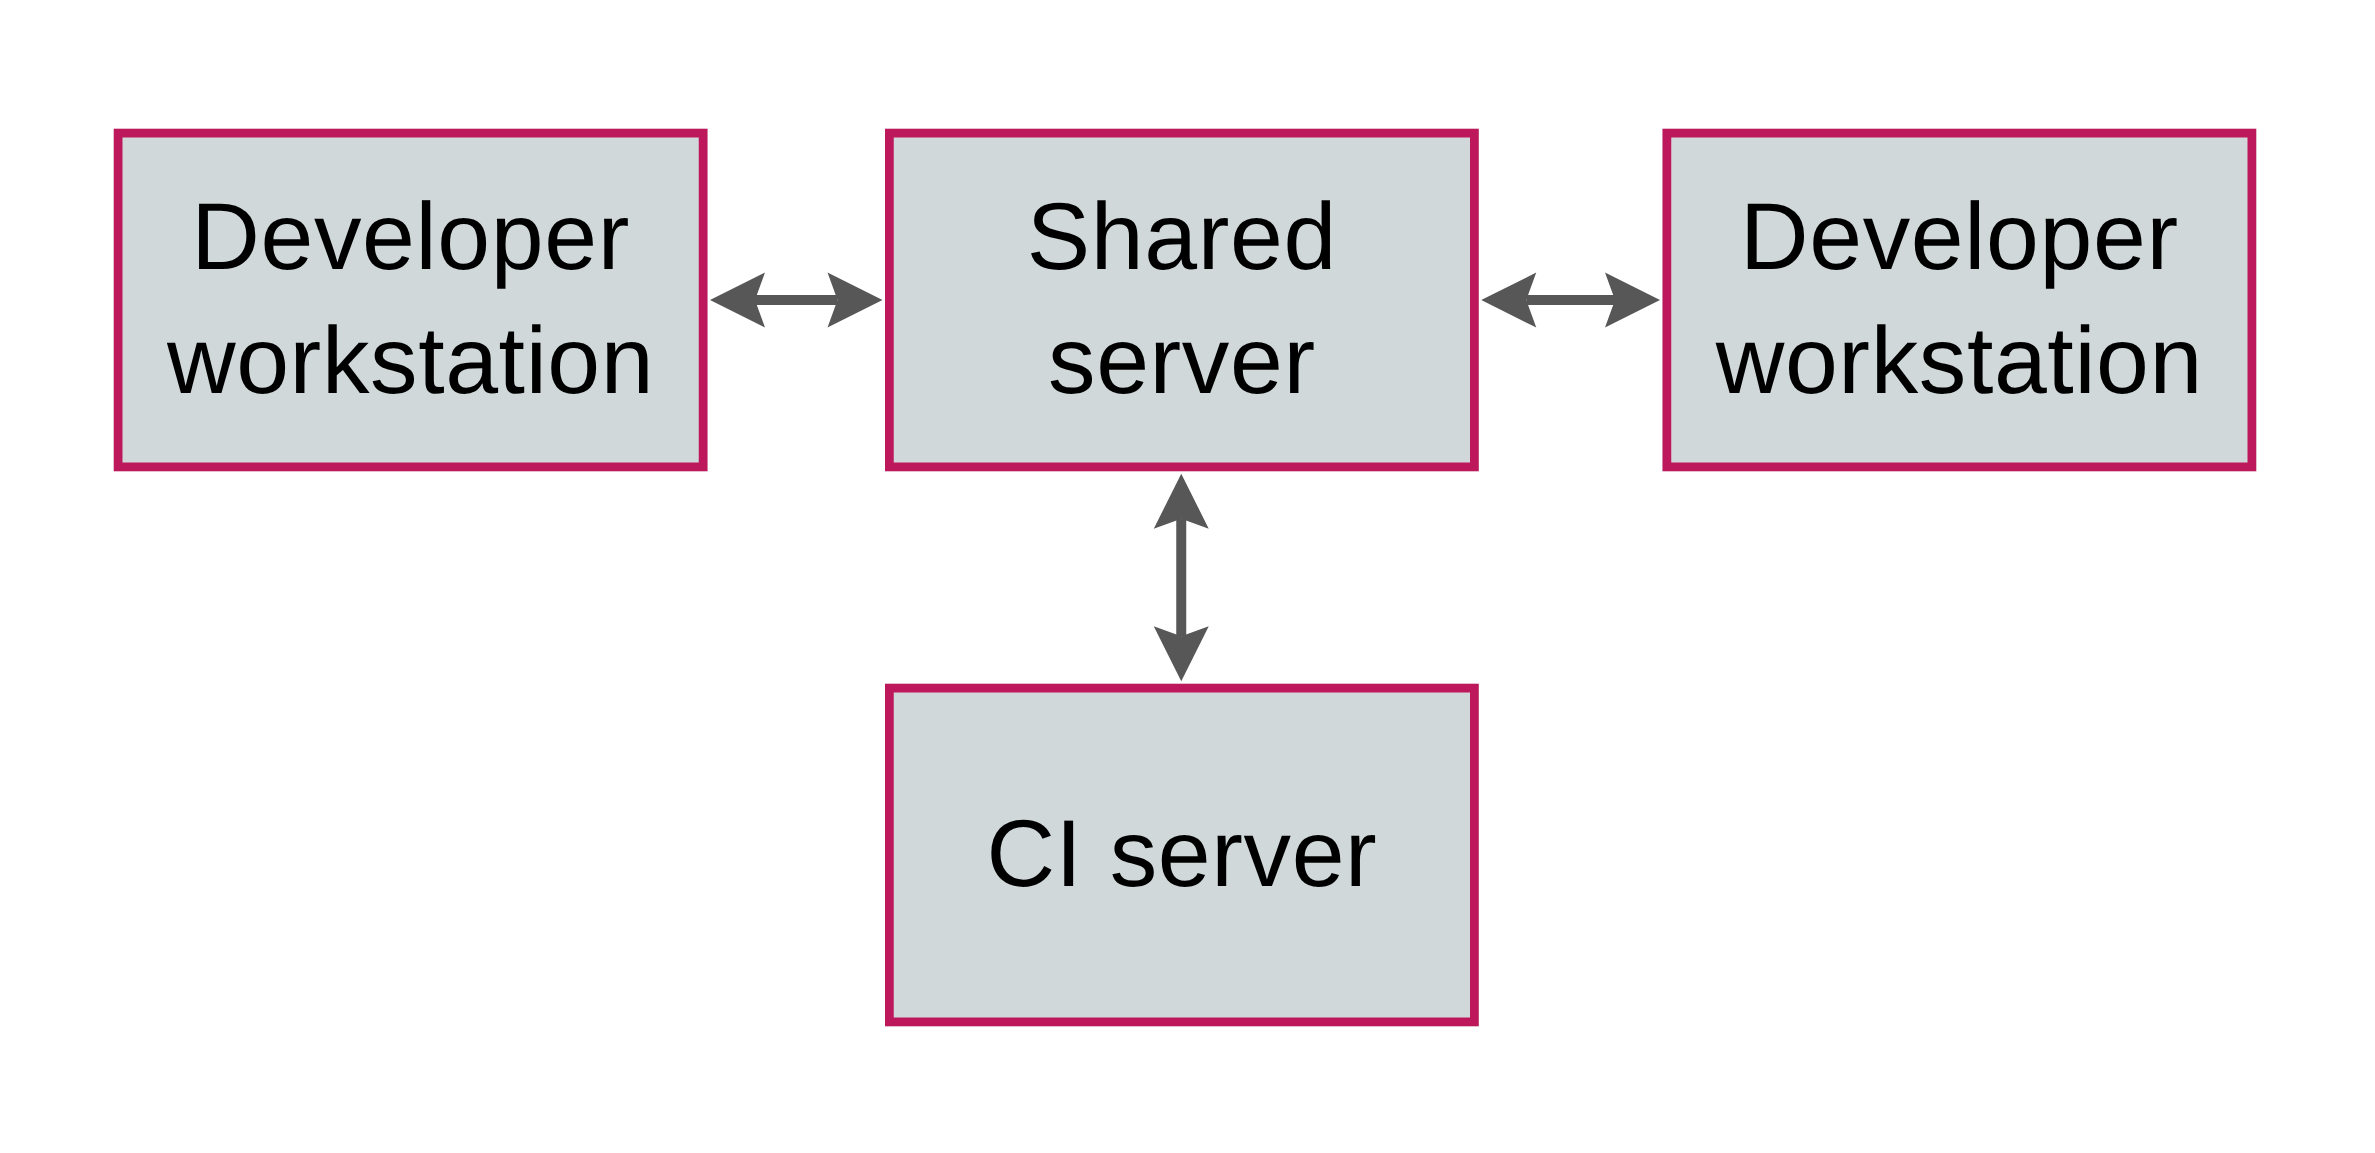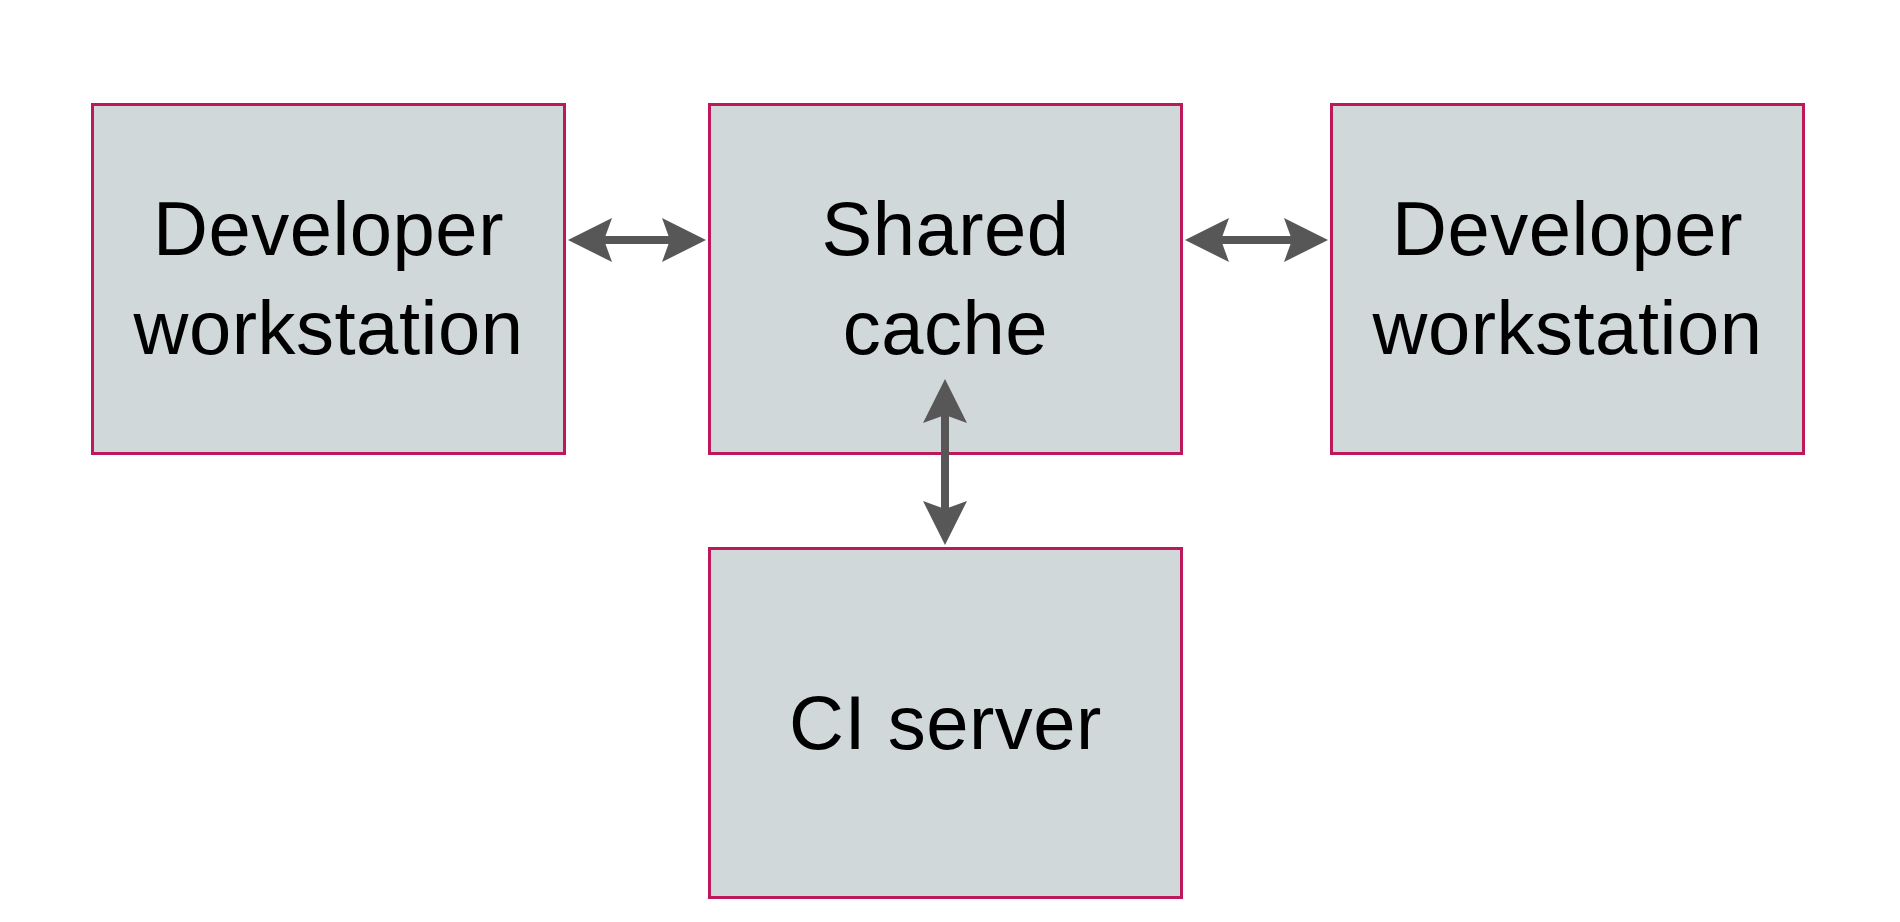--- a/index.html
+++ b/index.html
@@ -11,23 +11,23 @@
     position: relative;
     width: 1900px;
     height: 922px;
     background: #ffffff;
     font-family: "Liberation Sans", "DejaVu Sans", sans-serif;
     overflow: hidden;
   }
   .node {
     position: absolute;
     width: 475px;
-    height: 352px;
+    height: 274px;
     background: #d0d8da;
-    border: 3px solid #be185d;
+    border: 7px solid #be185d;
     box-sizing: border-box;
     display: flex;
     align-items: center;
     justify-content: center;
   }
   .node-label {
     font-size: 76px;
     line-height: 1.3;
     color: #000000;
     text-align: center;
@@ -53,21 +53,21 @@
 
 <div class="canvas">
 
   <div class="node node-dev-left">
     <div class="node-label">Developer
 workstation</div>
   </div>
 
   <div class="node node-cache">
     <div class="node-label">Shared
-cache</div>
+server</div>
   </div>
 
   <div class="node node-dev-right">
     <div class="node-label">Developer
 workstation</div>
   </div>
 
   <div class="node node-ci">
     <div class="node-label">CI server</div>
   </div>

